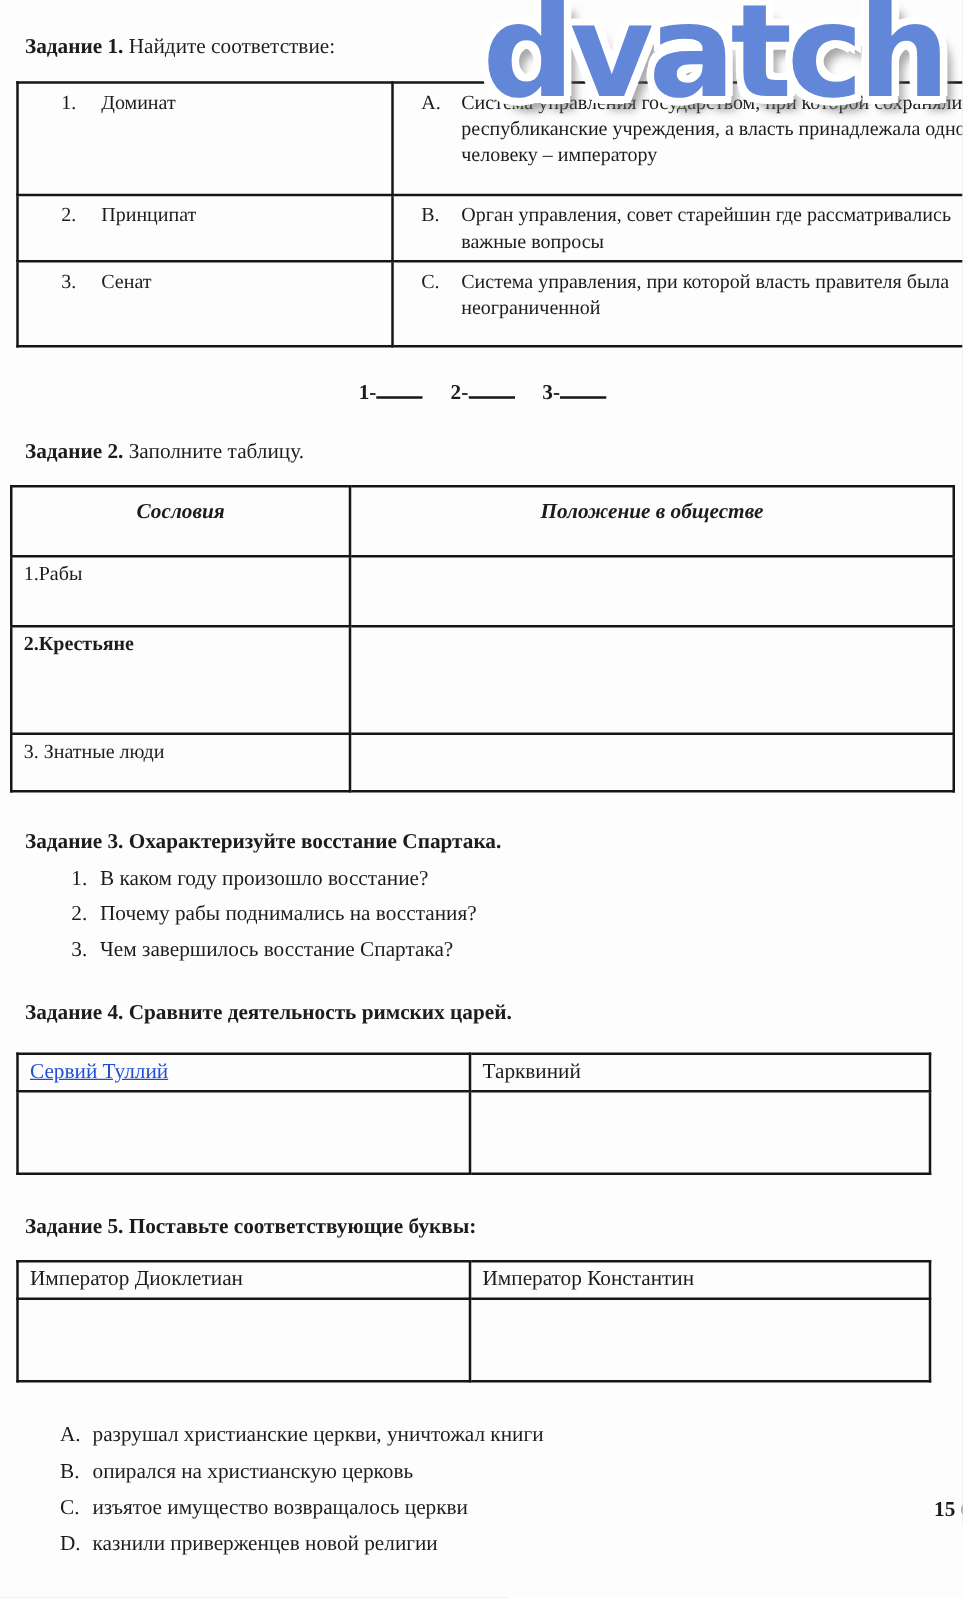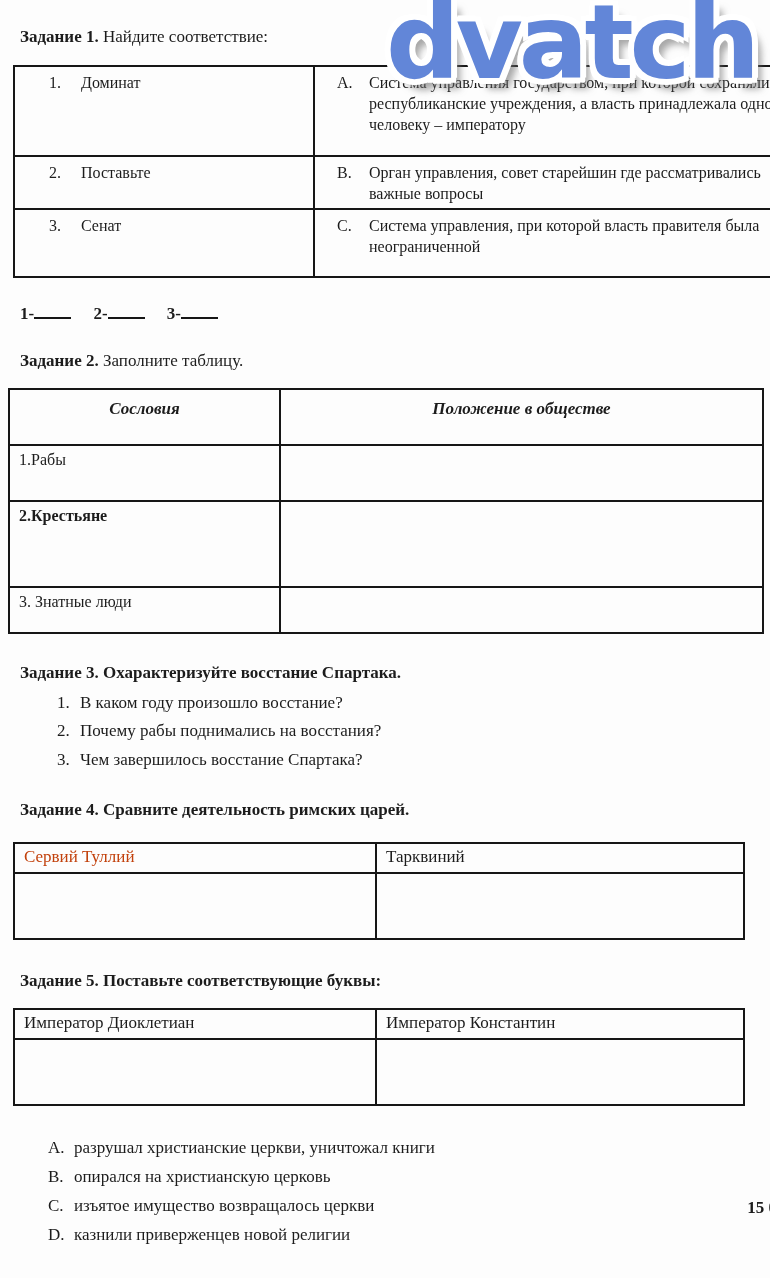--- a/index.html
+++ b/index.html
@@ -47,21 +47,21 @@
   .t1 .c-left{width:260px;padding:5px 4px 4px 34px;}
   .t1 .c-right{width:472px;padding:5px 8px 4px 22px;}
   .cell-pair{display:flex;}
   .cell-pair .mark{flex:0 0 32px;}
   .cell-pair .txt{flex:1;}
   .t1 tr.r1{height:90px;}
   .t1 tr.r2{height:48px;}
   .t1 tr.r3{height:68px;}
   .answers-line{
     margin:26px 0 0 20px;
-    font-weight:bold;font-size:17px;
+    font-weight:bold;font-size:17px;text-align:center;
   }
   .answers-line .blank{
     display:inline-block;width:37px;
     border-bottom:2px solid #161616;
     margin-right:18px;
   }
   
   .t2{margin:17px 0 0 8px;width:756px;table-layout:fixed;padding-left:44px;}
   .t2 td{border-width:2px;}
   .t2 .c-left{width:267px;}
@@ -77,21 +77,21 @@
   
   .q-list{margin:6px 0 0 57px;font-size:17px;}
   .q-row{display:flex;line-height:1.66;}
   .q-row .mark{flex:0 0 23px;}
   
   .cmp{margin:22px 0 0 13px;width:732px;table-layout:fixed;}
   .cmp .c-left{width:345px;}
   .cmp td{padding:2px 6px 2px 9px;font-size:17px;}
   .cmp .head td{height:24px;}
   .cmp .body td{height:60px;}
-  .muted{color:#c2410c;}
+  .muted{color:#1d4ed8;text-decoration:underline;}
   
   .opt-list{margin:28px 0 0 48px;font-size:17px;}
   .opt-row{display:flex;line-height:1.7;}
   .opt-row .mark{flex:0 0 26px;}
   .score{
     position:absolute;
     top:1198px;right:-7px;
     font-weight:bold;font-size:17px;
   }
 </style>
@@ -121,21 +121,21 @@
         <div class="cell-pair">
           <span class="mark">A.</span>
           <span class="txt">Система управления государством, при которой сохранялись республиканские учреждения, а власть принадлежала одному человеку – императору</span>
         </div>
       </td>
     </tr>
     <tr class="r2">
       <td class="c-left">
         <div class="cell-pair">
           <span class="mark">2.</span>
-          <span class="txt">Поставьте</span>
+          <span class="txt">Принципат</span>
         </div>
       </td>
       <td class="c-right">
         <div class="cell-pair">
           <span class="mark">B.</span>
           <span class="txt">Орган управления, совет старейшин где рассматривались важные вопросы</span>
         </div>
       </td>
     </tr>
     <tr class="r3">

